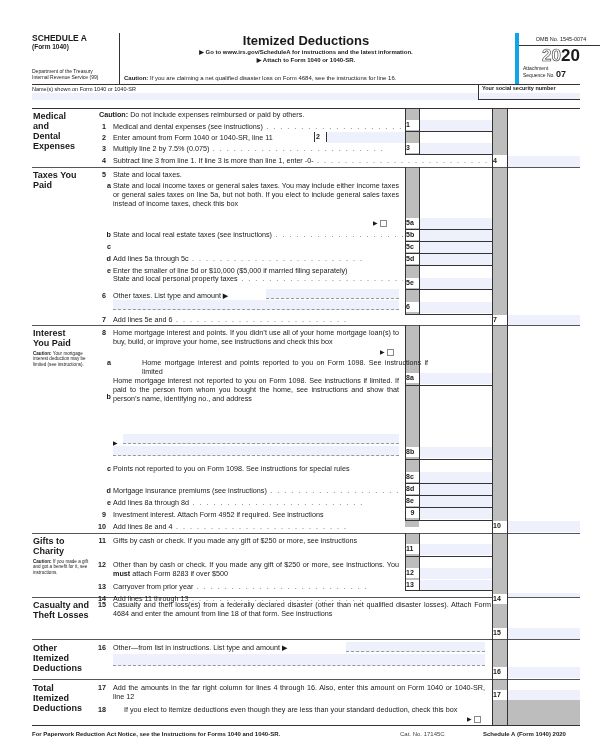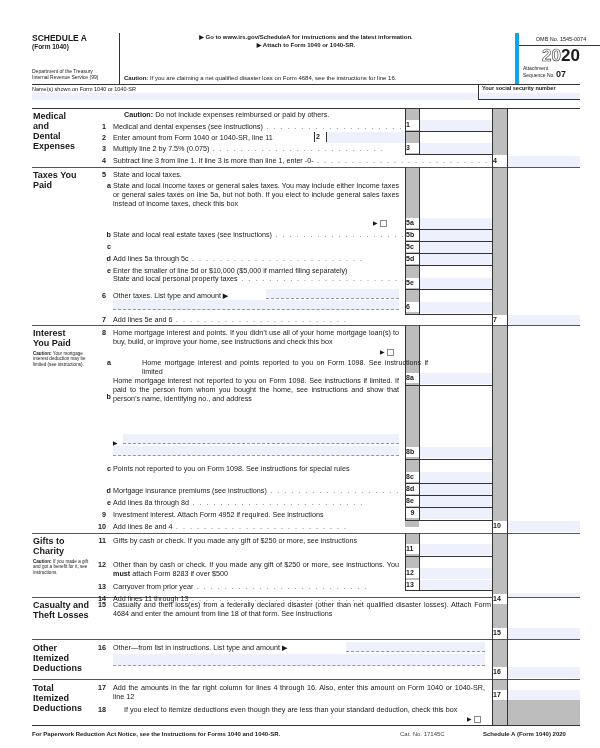--- a/index.html
+++ b/index.html
@@ -47,20 +47,21 @@
 
 <div class="abs hdr-left">
   <div class="sched">SCHEDULE A</div>
   <div class="formno">(Form 1040)</div>
   <div class="dept">
     <div>Department of the Treasury</div>
     <div>Internal Revenue Service (99)</div>
   </div>
 </div>
 <div class="abs hdr-mid">
+  <div class="title">Itemized Deductions</div>
   <div class="sub">▶ Go to www.irs.gov/ScheduleA for instructions and the latest information.</div>
   <div class="sub">▶ Attach to Form 1040 or 1040-SR.</div>
   <div class="caution-top"><b>Caution:</b><span> If you are claiming a net qualified disaster loss on Form 4684, see the instructions for line 16.</span></div>
 </div>
 <div class="abs hdr-right">
   <div class="omb">OMB No. 1545-0074</div>
   <div class="year"><span class="outline">20</span><span>20</span></div>
   <div class="seq"><span>Attachment</span><br><span>Sequence No.</span> <b>07</b></div>
 </div>
 
@@ -120,21 +121,21 @@
   <div>Other</div>
     <div>Itemized</div>
     <div>Deductions</div>
 </div>
 <div class="sec" style="top:683px;">
   <div>Total</div>
     <div>Itemized</div>
     <div>Deductions</div>
 </div>
 
-<div class="ln" style="left:124px;top:110px;"><b>Caution:</b><span> Do not include expenses reimbursed or paid by others.</span></div>
+<div class="ln" style="left:99px;top:110px;"><b>Caution:</b><span> Do not include expenses reimbursed or paid by others.</span></div>
 <div class="num" style="left:94px;top:122px;">1</div>
 <div class="ln dots" style="left:113px;top:122px;width:290px;overflow:hidden;">Medical and dental expenses (see instructions)</div>
 <div class="num" style="left:94px;top:133px;">2</div>
 <div class="ln" style="left:113px;top:133px;">Enter amount from Form 1040 or 1040-SR, line 11</div>
 <div class="box-label" style="left:314px;top:132px;width:13px;border-left:1px solid #333;border-right:1px solid #333;background:#fff;">2</div>
 <div class="amt" style="left:327px;top:132px;width:78px;height:11px;"></div>
 <div class="num" style="left:94px;top:144px;">3</div>
 <div class="ln dots" style="left:113px;top:144px;width:290px;overflow:hidden;">Multiply line 2 by 7.5% (0.075)</div>
 <div class="num" style="left:94px;top:156px;">4</div>
 <div class="ln dots" style="left:113px;top:156px;width:378px;overflow:hidden;">Subtract line 3 from line 1. If line 3 is more than line 1, enter -0-</div>

